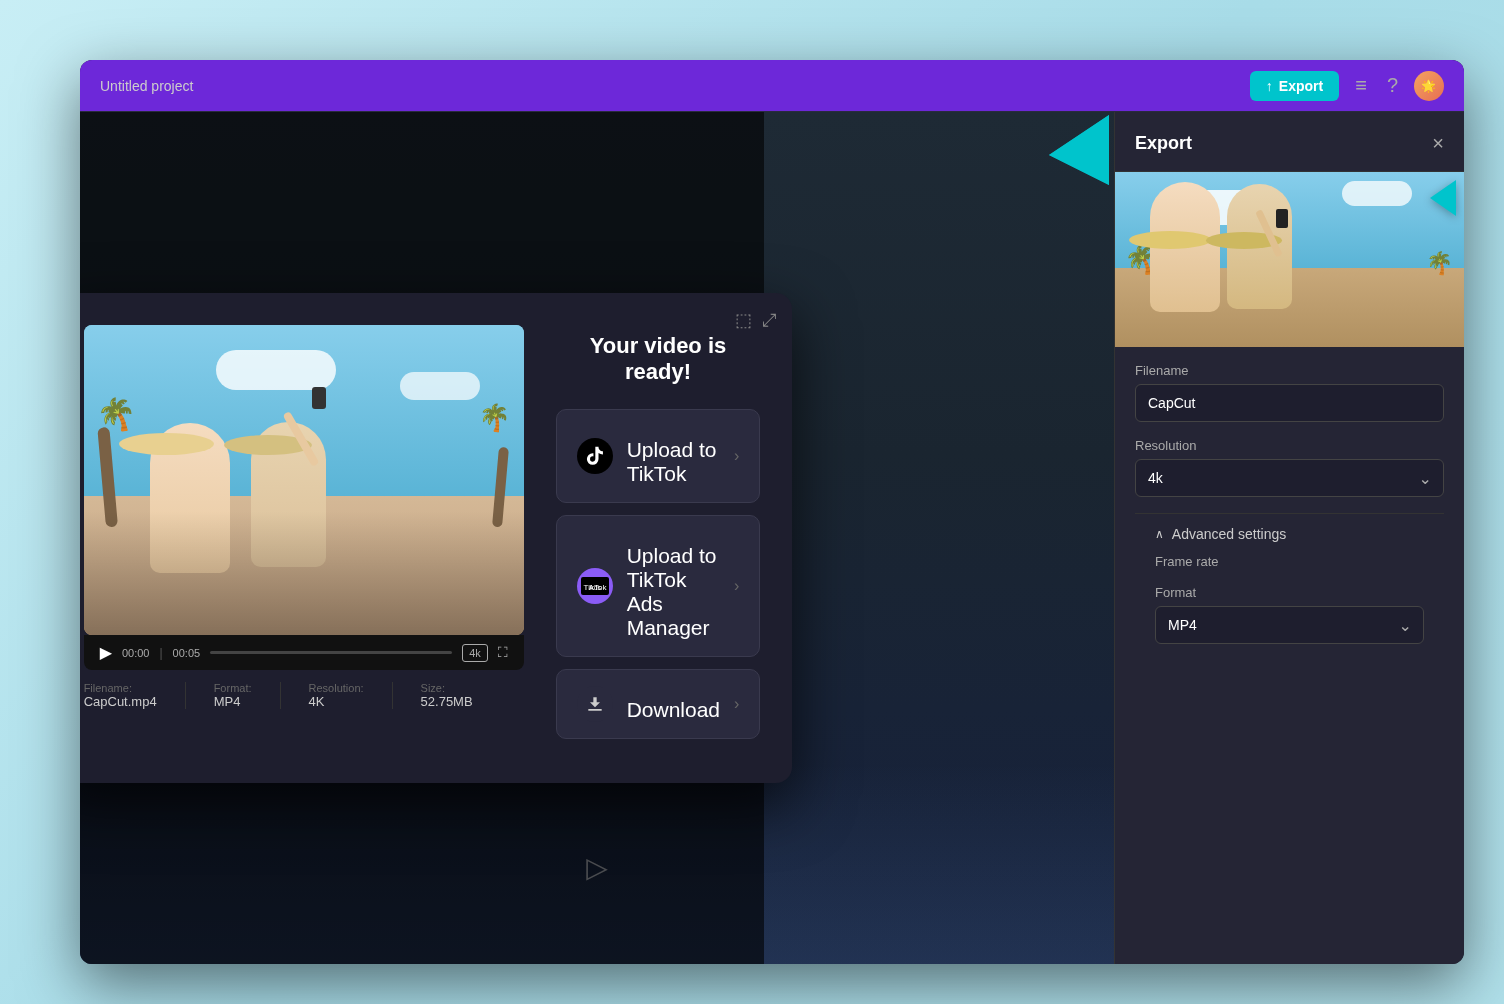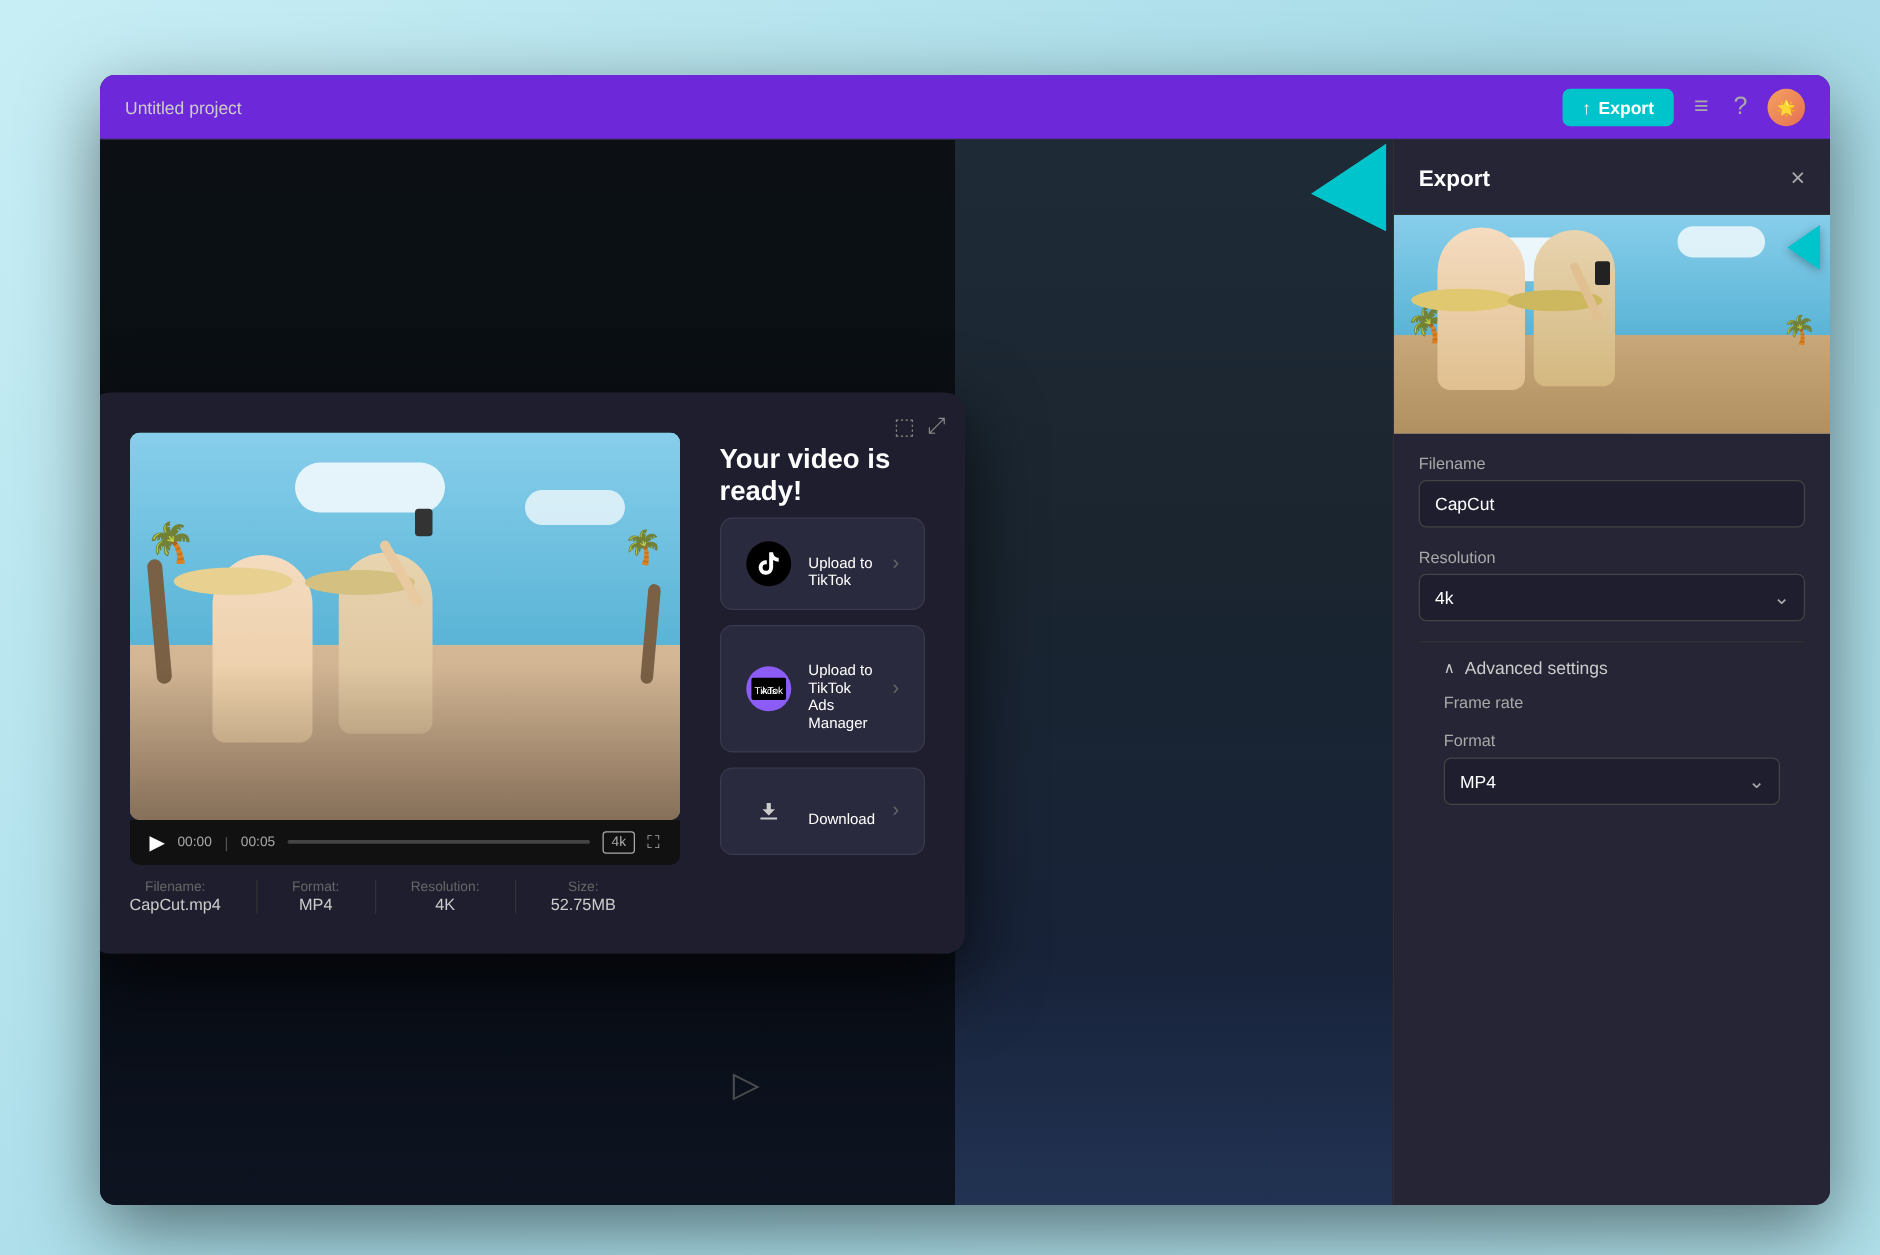--- a/index.html
+++ b/index.html
@@ -339,21 +339,20 @@
       color: #aaa;
       font-size: 14px;
       cursor: pointer;
     }
 
     
     .file-info {
       display: flex;
       gap: 24px;
       margin-top: 12px;
-      text-align: center;
     }
     .file-info-item {}
     .file-info-label {
       color: #666;
       font-size: 11px;
     }
     .file-info-value {
       color: #ccc;
       font-size: 13px;
     }
@@ -368,21 +367,22 @@
       flex: 1;
       display: flex;
       flex-direction: column;
       justify-content: flex-start;
       padding-top: 8px;
     }
     .modal-title {
       color: #fff;
       font-size: 22px;
       font-weight: 700;
-      margin-bottom: 8px;
+      margin-bottom: 24px;
+      text-align: center;
     }
 
     
     .action-btn {
       background: #2a2a3e;
       border: 1px solid #3a3a4e;
       border-radius: 10px;
       padding: 16px 20px;
       display: flex;
       align-items: center;
@@ -403,21 +403,21 @@
       justify-content: center;
       font-size: 18px;
       flex-shrink: 0;
     }
     .action-btn-tiktok {
       background: #000;
       color: #fff;
     }
     .action-btn-label {
       color: #fff;
-      font-size: 12px;
+      font-size: 21px;
       font-weight: 500;
       flex: 1;
       margin-top: 12px;
     }
     .action-btn-chevron {
       color: #666;
       font-size: 16px;
     }
 
     

